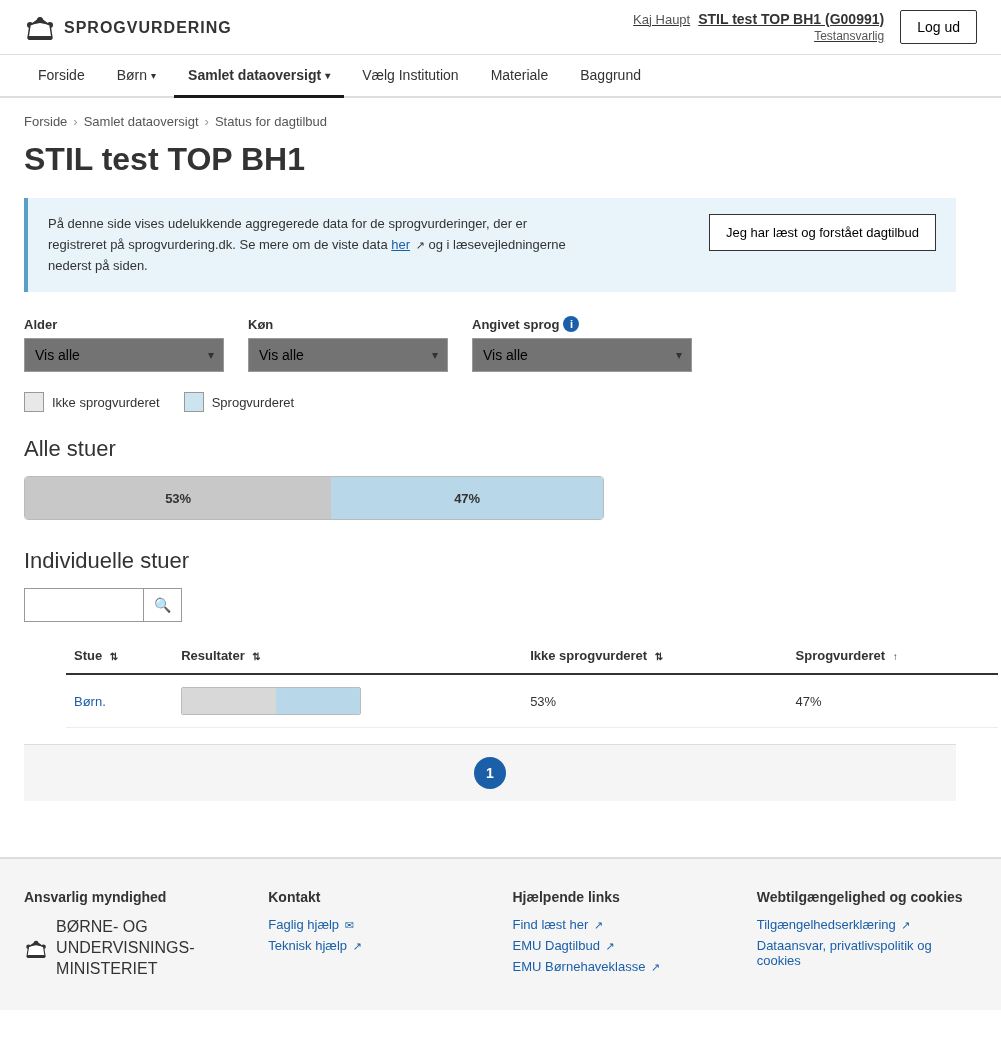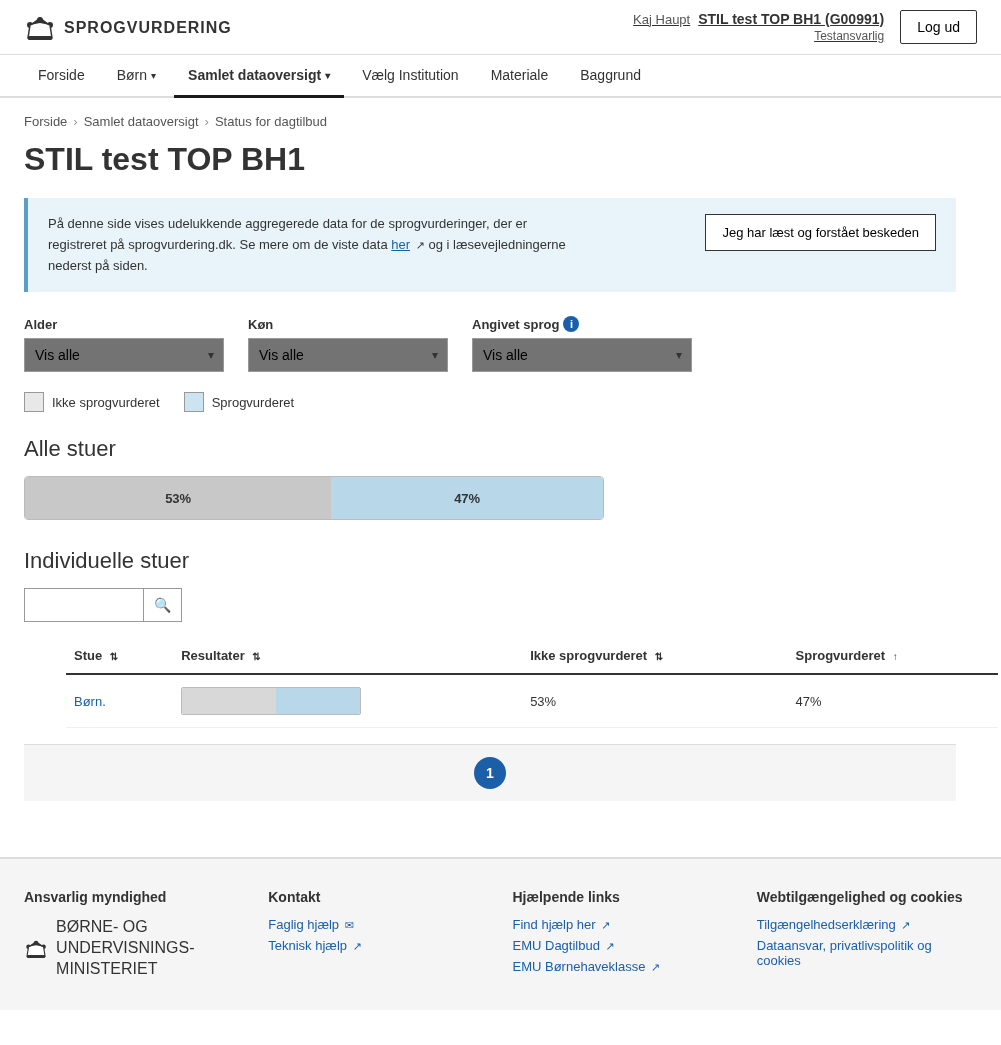--- a/index.html
+++ b/index.html
@@ -448,21 +448,21 @@
 
   <div class="info-box">
     <div class="info-box-text">
       <span>På denne side vises udelukkende aggregerede data for de sprogvurderinger, der er</span><br>
       <span>registreret på sprogvurdering.dk. Se mere om de viste data</span>
       <a href="#">her</a>
       <span class="ext-icon">↗</span>
       <span>og i læsevejledningerne</span><br>
       <span>nederst på siden.</span>
     </div>
-    <button class="info-box-btn">Jeg har læst og forstået beskeden</button>
+    <button class="info-box-btn">Jeg har læst og forstået dagtilbud</button>
   </div>
 
   <div class="filters-row">
     <div class="filter-group">
       <label class="filter-label">Alder</label>
       <div class="select-wrapper">
         <select>
           <option>Vis alle</option>
         </select>
         <span class="select-arrow">▾</span>
@@ -588,21 +588,21 @@
         <span class="ext-icon">✉</span>
       </a>
       <a href="#">
         <span>Teknisk hjælp</span>
         <span class="ext-icon">↗</span>
       </a>
     </div>
     <div class="footer-col">
       <div class="footer-col-title">Hjælpende links</div>
       <a href="#">
-        <span>Find hjælp her</span>
+        <span>Find læst her</span>
         <span class="ext-icon">↗</span>
       </a>
       <a href="#">
         <span>EMU Dagtilbud</span>
         <span class="ext-icon">↗</span>
       </a>
       <a href="#">
         <span>EMU Børnehaveklasse</span>
         <span class="ext-icon">↗</span>
       </a>

